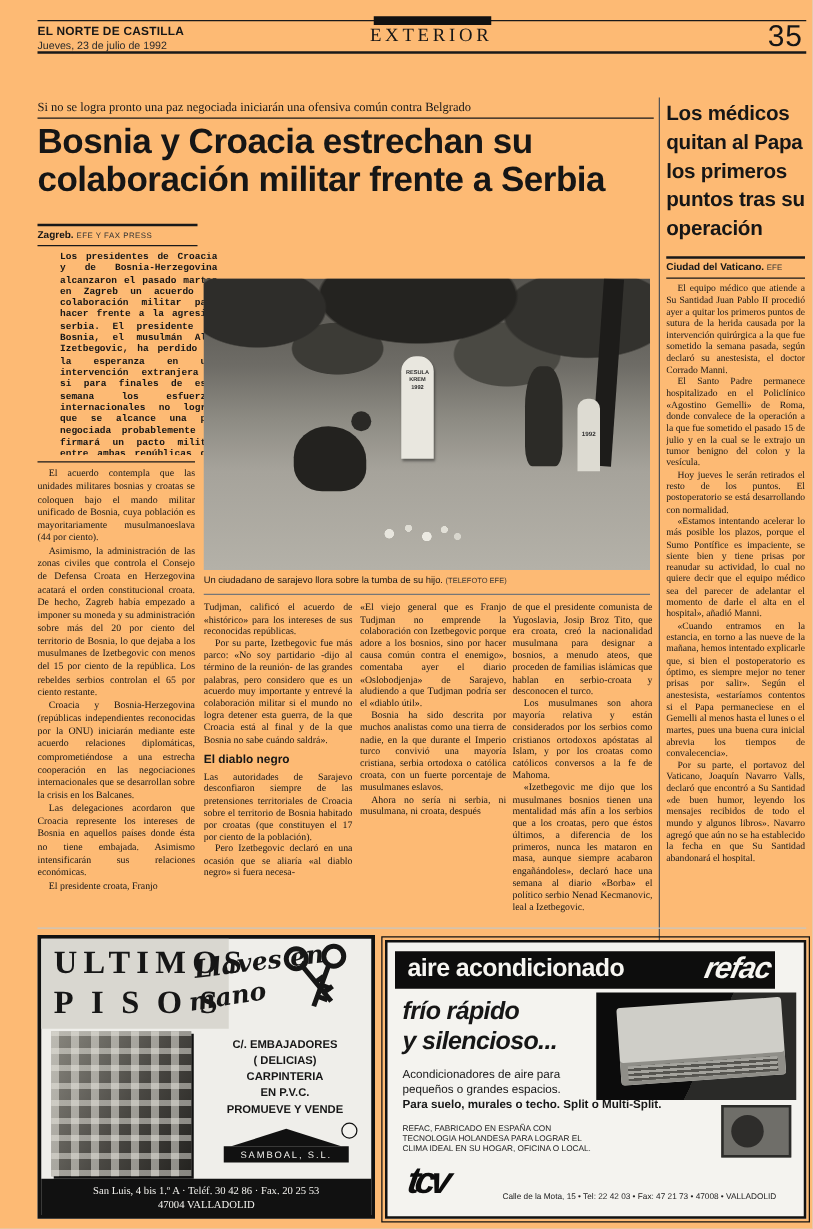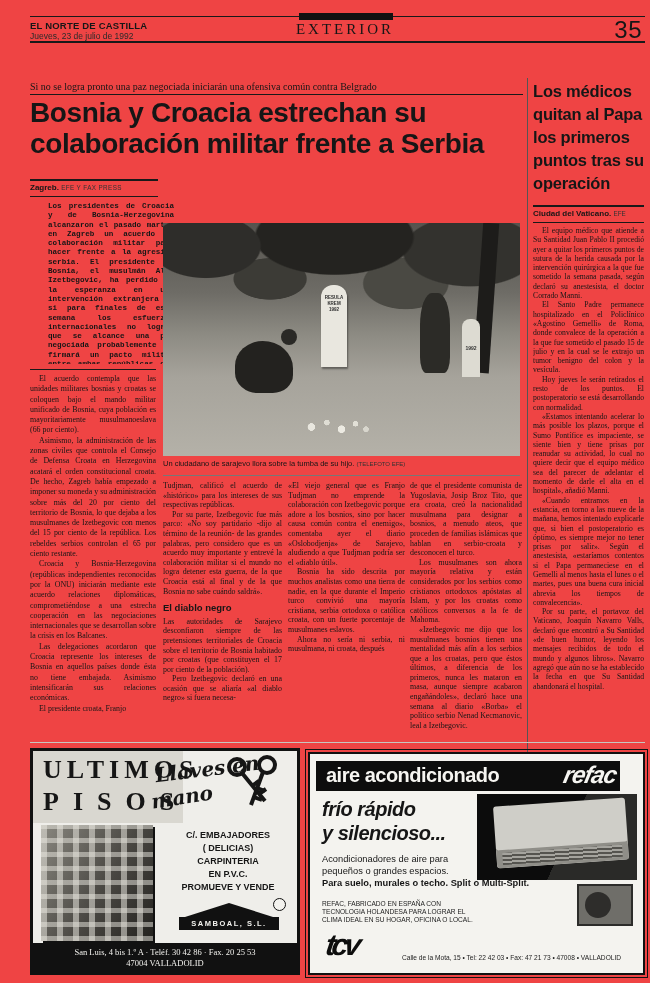--- a/index.html
+++ b/index.html
@@ -1,16 +1,16 @@
 <!DOCTYPE html>
 <html><head>
 <meta charset="utf-8">
 <style>
   html,body{margin:0;padding:0;background:#d8d6d0;}
-  .page{position:relative;width:650px;height:983px;background:#ef4444;color:#161616;
+  .page{position:relative;width:650px;height:983px;background:#fdba74;color:#161616;
         font-family:"Liberation Serif",serif;overflow:hidden;margin:0 auto;}
   .abs{position:absolute;}
   .rule{position:absolute;background:#191919;}
   .sans{font-family:"Liberation Sans",sans-serif;}
 
   
   .masthead{left:30px;top:20px;font-size:9.5px;font-weight:bold;letter-spacing:.2px;}
   .dateline{left:30px;top:31px;font-size:8.5px;color:#2b2b2b;}
   .section-bar{left:299px;top:13px;width:94px;height:7px;background:#111;}
   .section-title{left:260px;top:21px;width:170px;text-align:center;font-size:15px;letter-spacing:3px;}
@@ -87,21 +87,21 @@
       repeating-linear-gradient(0deg,rgba(235,233,225,.5) 0 5px,transparent 5px 14px),
       linear-gradient(120deg,#8a8880 0%,#4a4843 55%,#23221f 100%);
       box-shadow:2px 2px 0 #111;}
   .ad1-right{position:absolute;left:128px;top:78px;width:134px;text-align:center;
       font-family:"Liberation Sans",sans-serif;font-weight:bold;font-size:9px;line-height:13px;}
   .ad1-right p{margin:0;}
   .samboal{position:absolute;left:146px;top:152px;width:100px;text-align:center;}
   .samboal-roof{width:0;height:0;margin:0 auto;border-left:44px solid transparent;border-right:44px solid transparent;
       border-bottom:14px solid #111;position:relative;}
   .samboal-dot{position:absolute;left:44px;top:-5px;width:11px;height:11px;background:#f3f2ee;border:1px solid #111;border-radius:50%;}
-  .samboal-name{background:#111;color:#f3f2ee;font-family:"Liberation Sans",sans-serif;font-weight:bold;
+  .samboal-name{background:#111;color:#f3f2ee;font-family:"Liberation Sans",sans-serif;font-weight:normal;
       font-size:7.5px;letter-spacing:1.5px;padding:2px 0;}
   .ad1-addr{position:absolute;left:0;bottom:0;width:100%;background:#111;color:#f3f2ee;text-align:center;
       font-size:8.5px;line-height:11px;padding:4px 0 3px 0;font-family:"Liberation Serif",serif;}
   .ad1-addr div{margin:0;}
 
   .ad2{left:308px;top:752px;width:337px;height:223px;background:#f4f3ef;border:2px solid #111;
        outline:1px solid #111;outline-offset:2px;box-sizing:border-box;}
   .ad2-banner{position:absolute;left:6px;top:7px;width:304px;height:30px;background:#0d0d0d;}
   .ad2-banner-text{position:absolute;left:10px;top:3px;color:#f6f5f1;font-size:20px;font-weight:bold;
        font-family:"Liberation Sans",sans-serif;letter-spacing:-.5px;}
@@ -151,21 +151,21 @@
   <div class="abs sans byline">
     <b>Zagreb.</b>
     <span class="agency">EFE Y FAX PRESS</span>
   </div>
   <div class="rule" style="left:30px;top:196px;width:128px;height:1px;"></div>
 
   <div class="abs bodytext lead">Los presidentes de Croacia y de Bosnia-Herzegovina alcanzaron el pasado martes en Zagreb un acuerdo de colaboración militar para hacer frente a la agresión serbia. El presidente de Bosnia, el musulmán Alia Izetbegovic, ha perdido ya la esperanza en una intervención extranjera y si para finales de esta semana los esfuerzos internacionales no logran que se alcance una paz negociada probablemente se firmará un pacto militar entre ambas repúblicas que incluya una ofensiva común contra Serbia.</div>
   <div class="rule" style="left:30px;top:369px;width:126px;height:1px;"></div>
 
   <div class="abs bodytext col1">
-      <p>El acuerdo contempla que las unidades militares bosnias y croatas se coloquen bajo el mando militar unificado de Bosnia, cuya población es mayoritariamente musulmanoeslava (66 por ciento).</p>
+      <p>El acuerdo contempla que las unidades militares bosnias y croatas se coloquen bajo el mando militar unificado de Bosnia, cuya población es mayoritariamente musulmanoeslava (44 por ciento).</p>
       <p>Asimismo, la administración de las zonas civiles que controla el Consejo de Defensa Croata en Herzegovina acatará el orden constitucional croata. De hecho, Zagreb había empezado a imponer su moneda y su administración sobre más del 20 por ciento del territorio de Bosnia, lo que dejaba a los musulmanes de Izetbegovic con menos del 15 por ciento de la república. Los rebeldes serbios controlan el 65 por ciento restante.</p>
       <p>Croacia y Bosnia-Herzegovina (repúblicas independientes reconocidas por la ONU) iniciarán mediante este acuerdo relaciones diplomáticas, comprometiéndose a una estrecha cooperación en las negociaciones internacionales que se desarrollan sobre la crisis en los Balcanes.</p>
       <p>Las delegaciones acordaron que Croacia represente los intereses de Bosnia en aquellos países donde ésta no tiene embajada. Asimismo intensificarán sus relaciones económicas.</p>
       <p>El presidente croata, Franjo</p>
     </div>
 
   <div class="abs photo">
     <div class="trunk"></div>
     <div class="figure2"></div>
     <div class="figure-crouch"></div>
@@ -179,21 +179,21 @@
     <div class="flowers"></div>
   </div>
   <div class="abs caption">
     <b>Un ciudadano de sarajevo llora sobre la tumba de su hijo.</b>
     <span class="credit">(TELEFOTO EFE)</span>
   </div>
   <div class="rule" style="left:163px;top:475px;width:357px;height:1px;background:#777;"></div>
 
   <div class="abs bodytext col2 cont">
     <div class="cont">
-        <p>Tudjman, calificó el acuerdo de «histórico» para los intereses de sus respectivas repúblicas.</p>
+        <p>Tudjman, calificó el acuerdo de «histórico» para los intereses de sus reconocidas repúblicas.</p>
         <p>Por su parte, Izetbegovic fue más parco: «No soy partidario -dijo al término de la reunión- de las grandes palabras, pero considero que es un acuerdo muy importante y entrevé la colaboración militar si el mundo no logra detener esta guerra, de la que Croacia está al final y de la que Bosnia no sabe cuándo saldrá».</p>
       </div>
     <div class="subhead2">El diablo negro</div>
     <div>
         <p>Las autoridades de Sarajevo desconfiaron siempre de las pretensiones territoriales de Croacia sobre el territorio de Bosnia habitado por croatas (que constituyen el 17 por ciento de la población).</p>
         <p>Pero Izetbegovic declaró en una ocasión que se aliaría «al diablo negro» si fuera necesa-</p>
       </div>
   </div>
   <div class="abs bodytext col3 cont">
       <p>«El viejo general que es Franjo Tudjman no emprende la colaboración con Izetbegovic porque adore a los bosnios, sino por hacer causa común contra el enemigo», comentaba ayer el diario «Oslobodjenja» de Sarajevo, aludiendo a que Tudjman podría ser el «diablo útil».</p>

